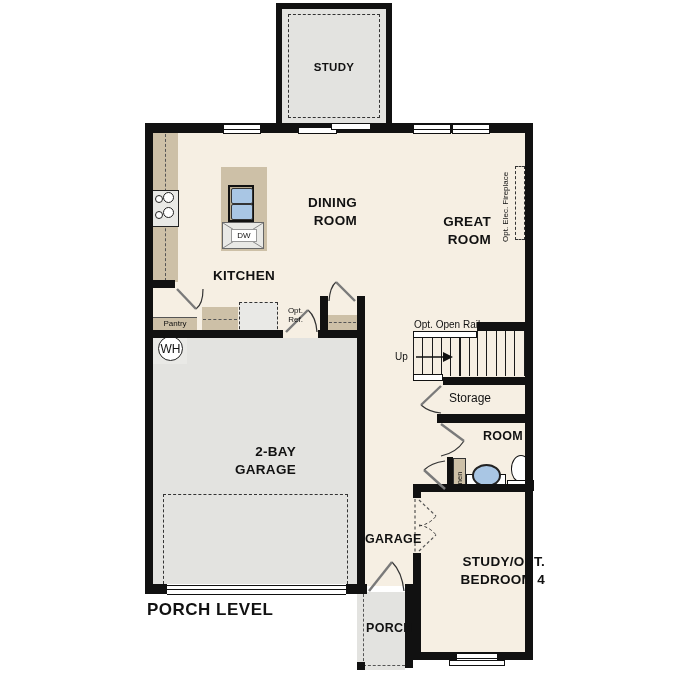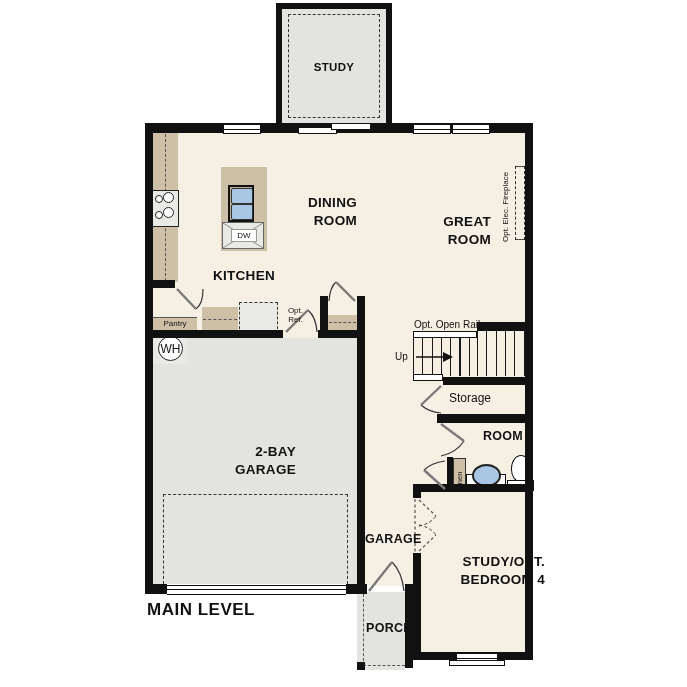--- a/index.html
+++ b/index.html
@@ -221,15 +221,15 @@
     <span style="display:block">GARAGE</span>
   </div>
   <div class="room-md z50" style="left:365px;top:532px;width:46px;text-align:center;">GARAGE</div>
   <div class="room-lg z50" style="left:421px;top:553px;width:124px;">
     <span style="display:block">STUDY/OPT.</span>
     <span style="display:block">BEDROOM 4</span>
   </div>
   <div class="room-md z50" style="left:483px;top:429px;">ROOM</div>
   <div class="room-md z50" style="left:366px;top:621px;width:44px;text-align:center;">PORCH</div>
   <div class="ann z50" style="left:449px;top:391px;font-size:12px;">Storage</div>
-  <div class="title z50" style="left:147px;top:600px;">MAIN LEVEL</div>
+  <div class="title z50" style="left:147px;top:600px;">PORCH LEVEL</div>
 
 </div>
 
 </body></html>

